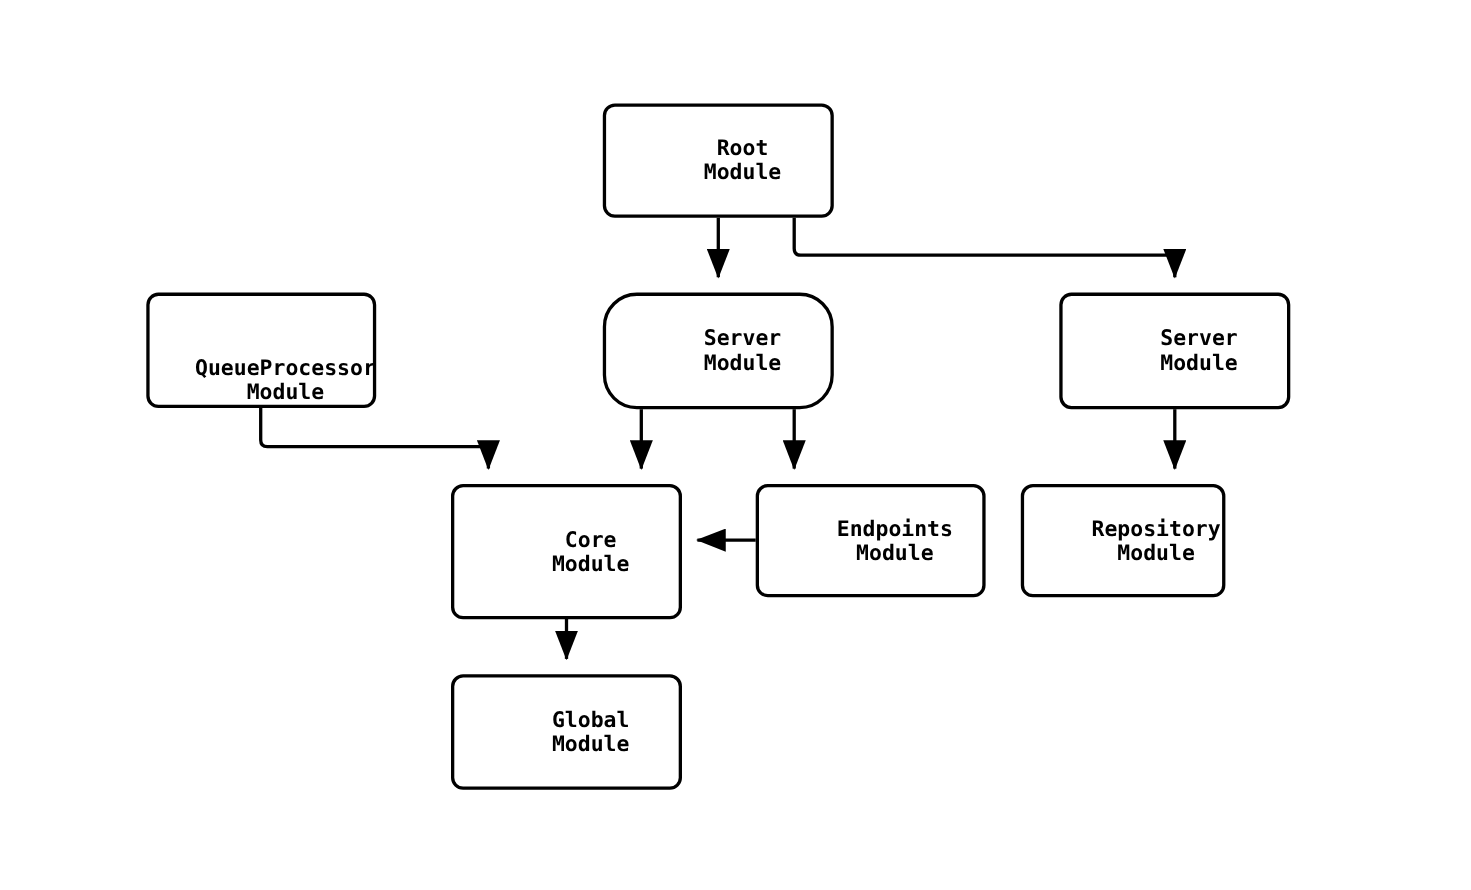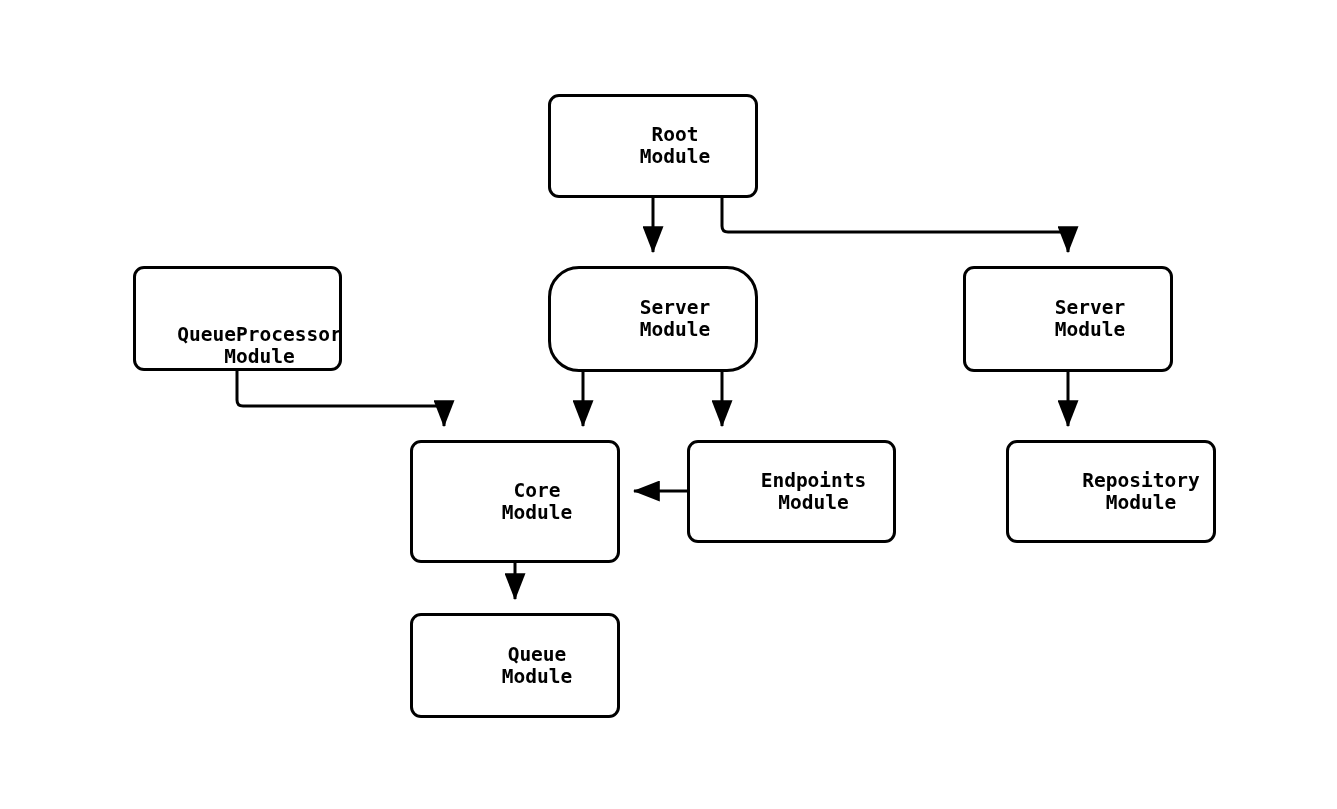--- a/index.html
+++ b/index.html
@@ -100,23 +100,23 @@
   <div class="node" style="left:410px; top:440px; width:210px; height:123px;align-items:center;">
     <div class="node-line">Core</div>
     <div class="node-line">Module</div>
   </div>
 
   <div class="node" style="left:687px; top:440px; width:209px; height:103px;">
     <div class="node-line">Endpoints</div>
     <div class="node-line">Module</div>
   </div>
 
-  <div class="node" style="left:1006px; top:440px; width:210px; height:103px;padding-left:16px;">
+  <div class="node" style="left:928px; top:440px; width:186px; height:103px;padding-left:16px;">
     <div class="node-line">Repository</div>
     <div class="node-line">Module</div>
   </div>
 
   <div class="node" style="left:410px; top:613px; width:210px; height:105px;">
-    <div class="node-line">Queue</div>
+    <div class="node-line">Global</div>
     <div class="node-line">Module</div>
   </div>
 
 </div>
 
 </body></html>

